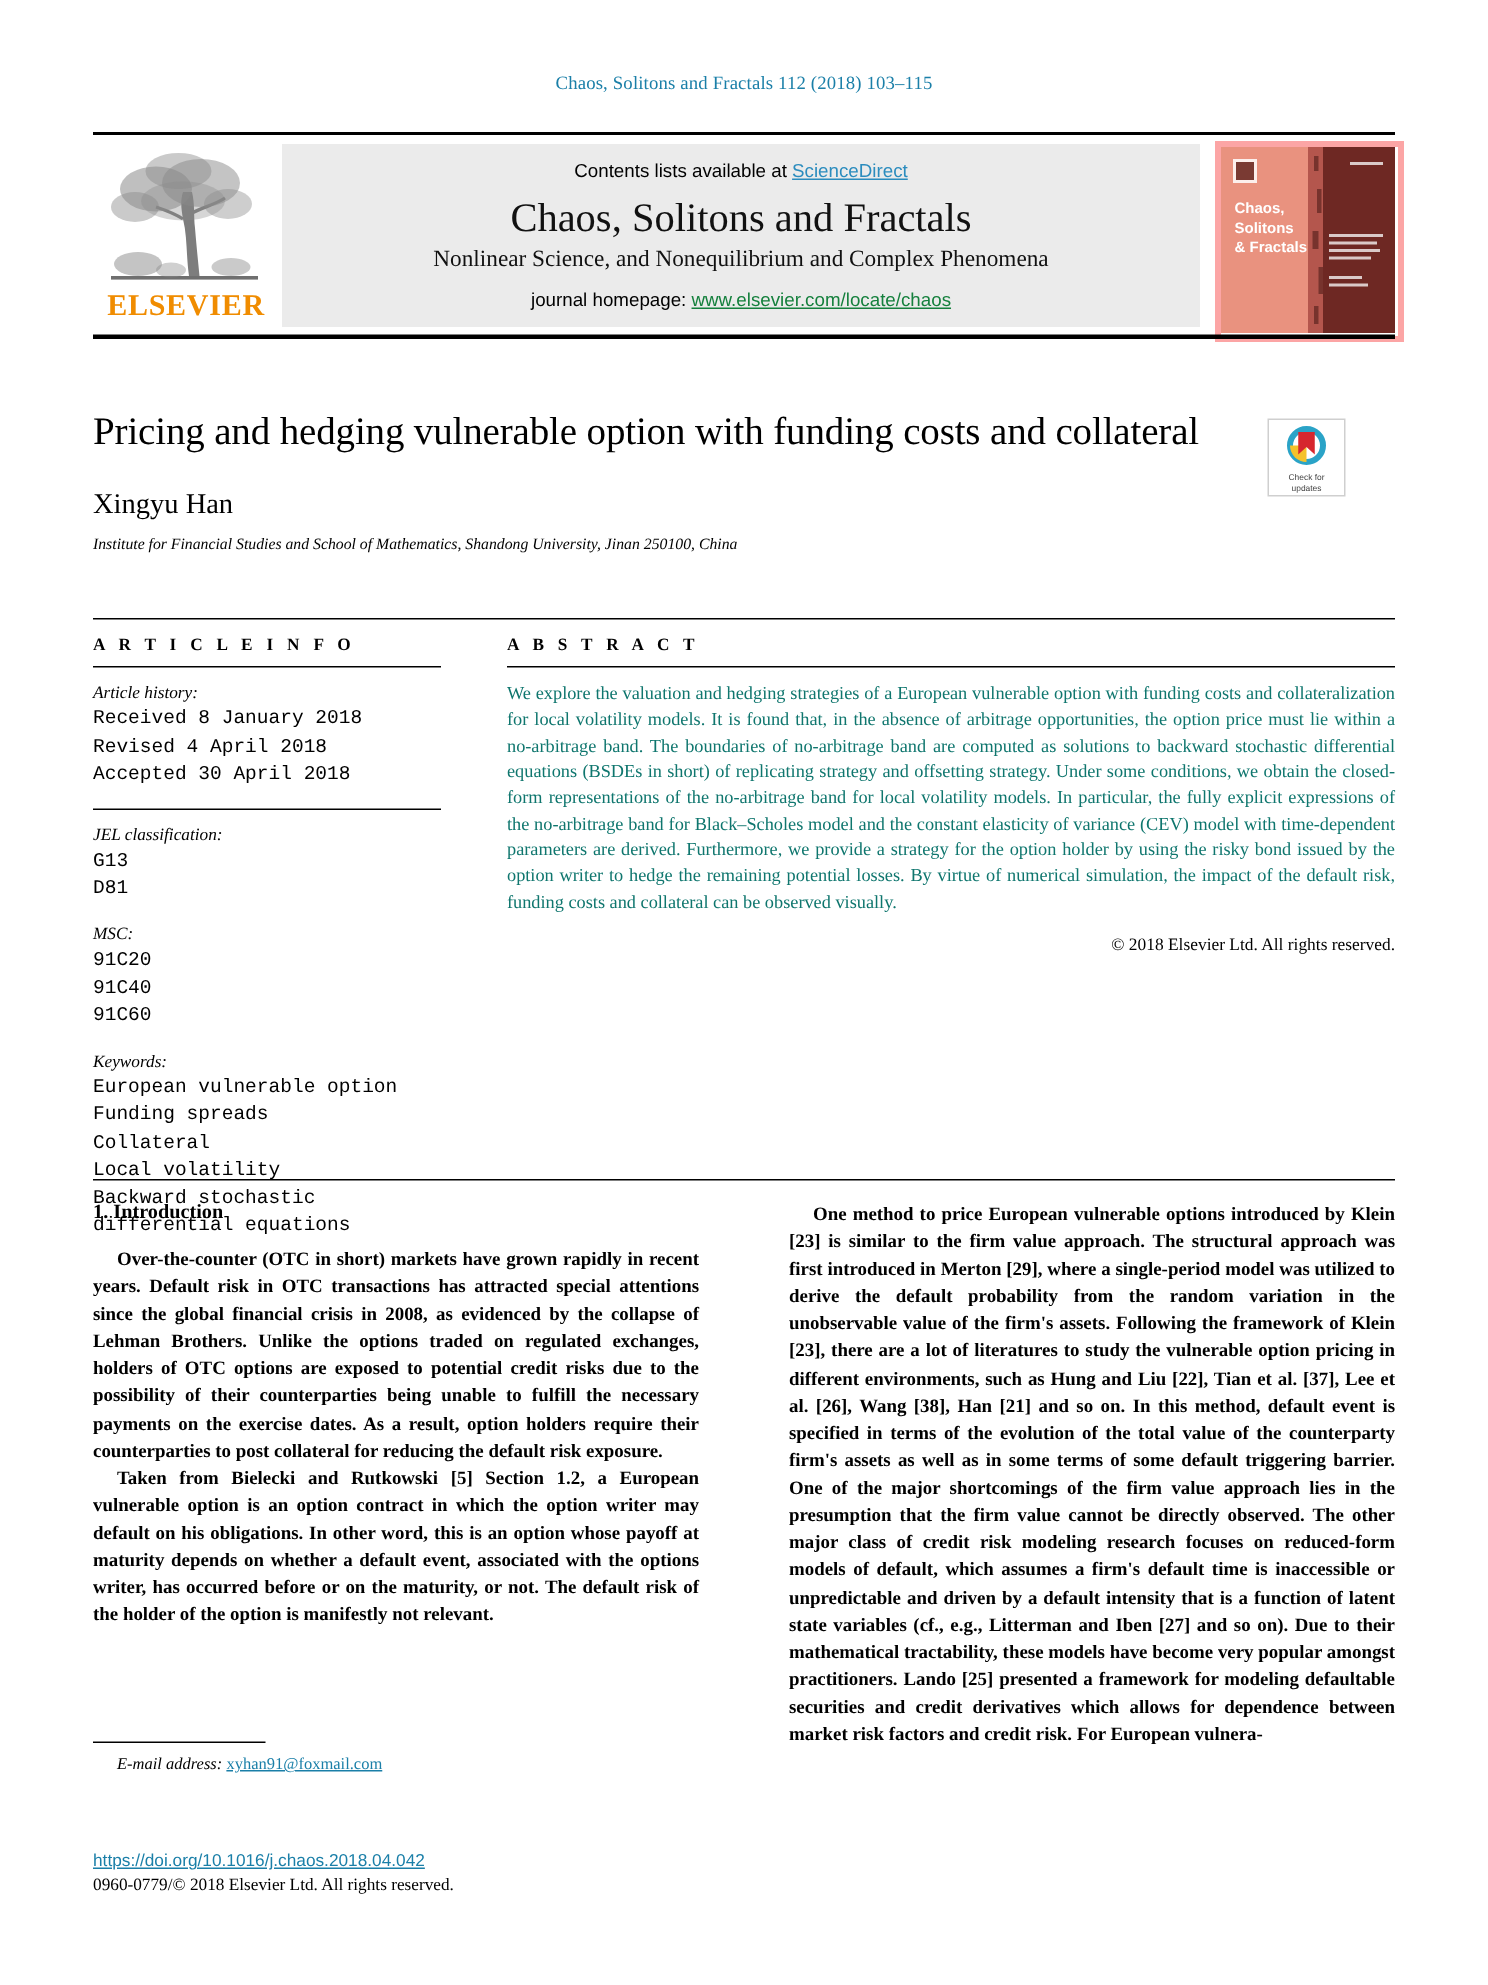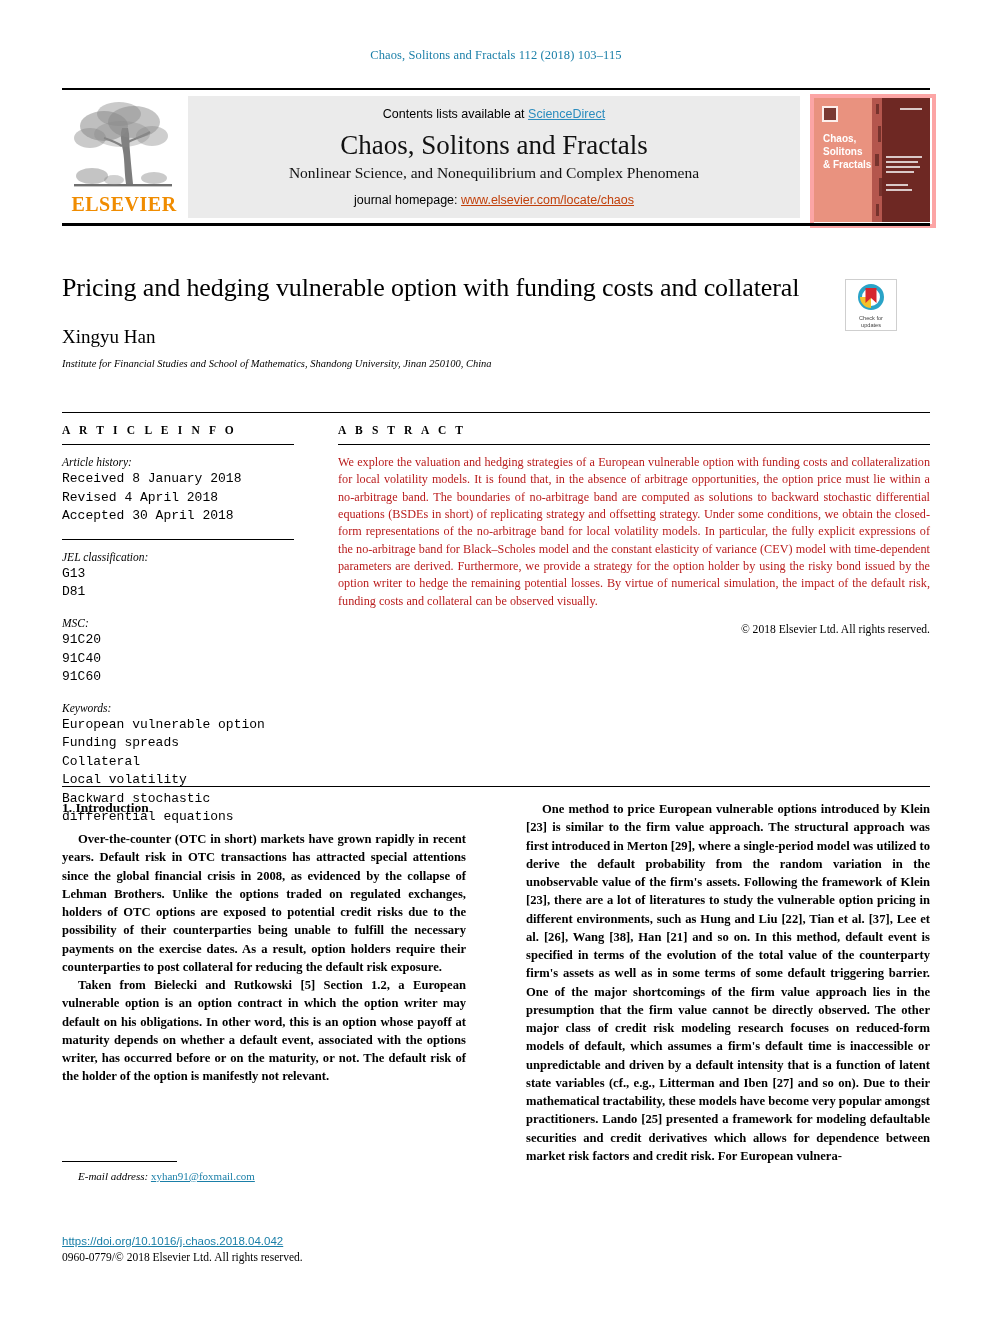--- a/index.html
+++ b/index.html
@@ -102,21 +102,21 @@
     font-family: "Liberation Serif", serif;
     font-size: 15.5px;
     color: #111;
   }
   .homepage-line {
     margin-top: 11px;
     font-family: "Liberation Sans", sans-serif;
     font-size: 12.5px;
     color: #000;
   }
-  .homepage-url { color: #c2410c; }
+  .homepage-url { color: #15803d; }
 
   .cover-thumb {
     position: absolute;
     left: 748px; top: 6px;
     width: 118px;
     height: 126px;
     border: 4px solid #fca5a5;
     background: #fff;
     overflow: hidden;
   }
@@ -223,21 +223,21 @@
     font-family: Liberation Mono, monospace;
     font-size: 13px;
     line-height: 1.42;
   }
 
   .abstract-text {
     font-family: "Liberation Serif", serif;
     font-size: 12.2px;
     line-height: 1.42;
     text-align: justify;
-    color: #b91c1c;
+    color: #0f766e;
     margin: 0;
   }
   .copyright {
     margin-top: 13px;
     text-align: right;
     font-family: "Liberation Serif", serif;
     font-size: 11.6px;
   }
 
   

